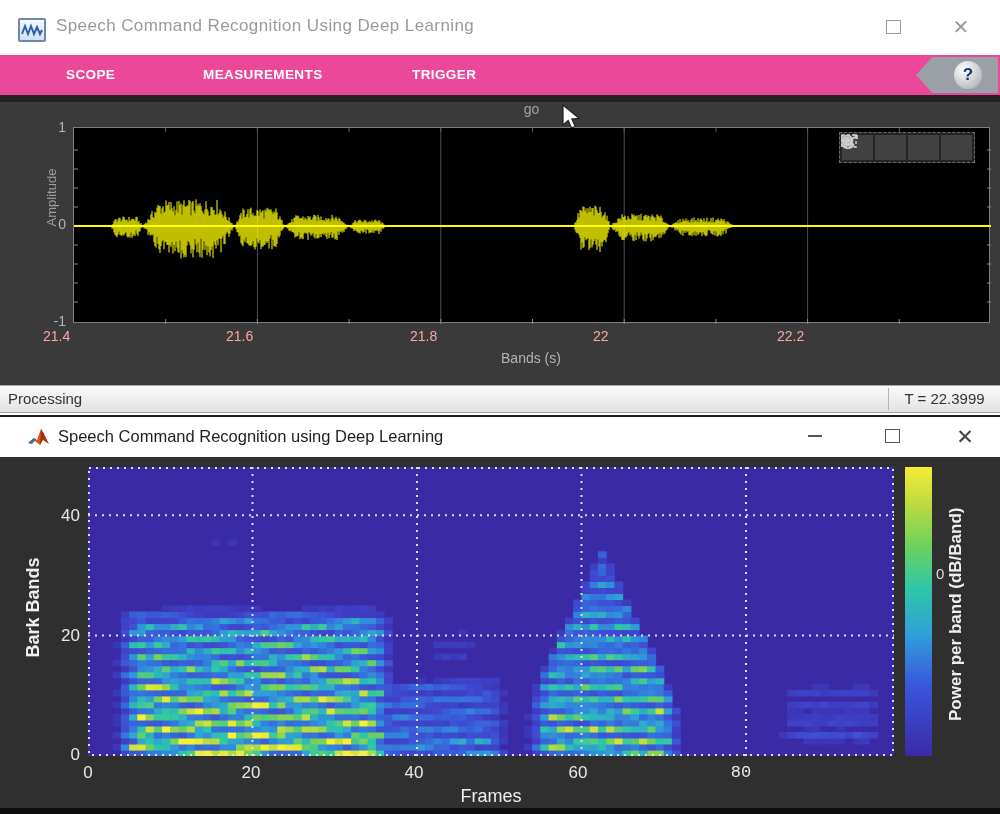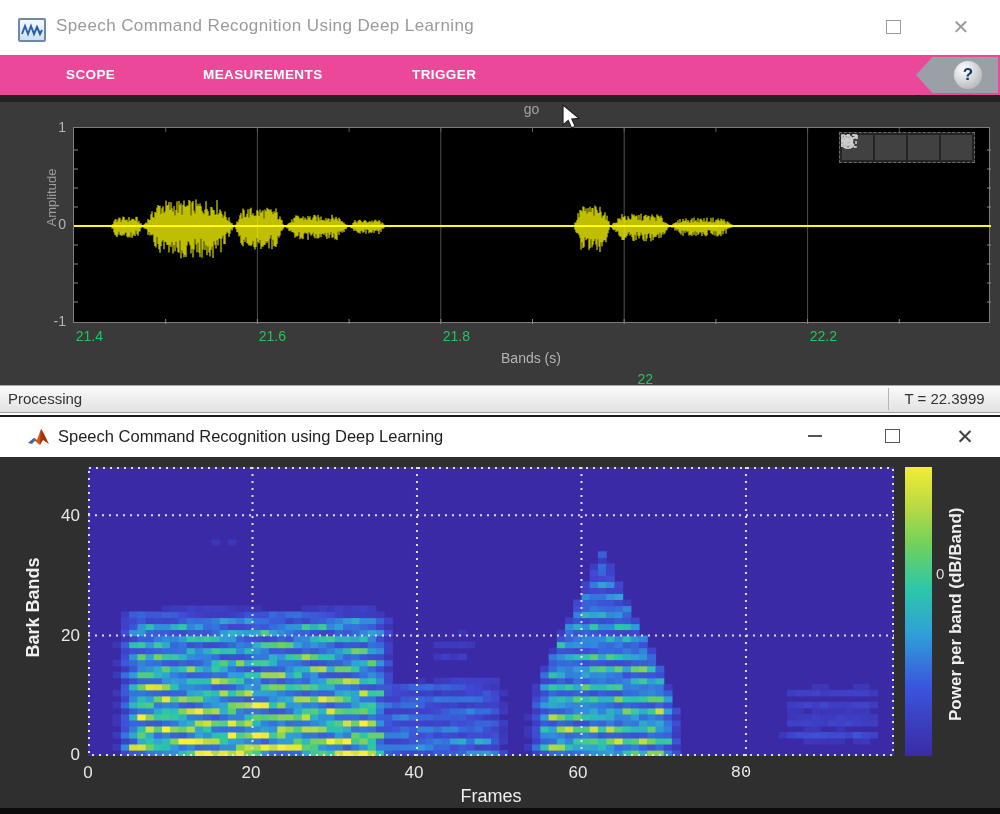--- a/index.html
+++ b/index.html
@@ -34,21 +34,21 @@
   .scope-body { position:absolute; left:0; top:95px; width:1000px; height:290px; background:#3a3a3a; }
   .scope-body-topstrip { position:absolute; left:0; top:0; width:1000px; height:7px; background:#222; }
   .plot-title { position:absolute; left:73px; top:6px; width:917px; text-align:center;
                 font-size:14px; color:#a2a2a2; }
   .plot-area { position:absolute; left:73px; top:32px; width:917px; height:196px;
                background:#000; border:1px solid #7d7d7d; }
   .plot-area svg { position:absolute; left:0; top:0; }
   .scope-ylab { position:absolute; left:6px; top:95px; transform:rotate(-90deg); transform-origin:center;
                 font-size:13px; color:#9e9e9e; width:90px; text-align:center; }
   .ytick { position:absolute; width:30px; text-align:right; font-size:14px; color:#b3b3b3; }
-  .xtick { position:absolute; width:60px; text-align:right; font-size:14px; color:#22c55e; top:233px; }
+  .xtick { position:absolute; width:60px; text-align:left; font-size:14px; color:#fca5a5; top:233px; }
   .scope-xlab { position:absolute; left:456px; top:255px; width:150px; text-align:center;
                 font-size:14px; color:#b3b3b3; }
   .scope-toolbar { position:absolute; left:765px; top:4px; display:flex; gap:2px;
                    background:rgba(130,130,130,.28); padding:2px; border:1px dashed #6a6a6a; }
   .tool-btn { width:31px; height:25px; display:flex; align-items:center; justify-content:center;
               background:rgba(150,150,150,.25); cursor:pointer; }
 
   .statusbar { position:absolute; left:0; top:385px; width:1000px; height:28px;
                background:linear-gradient(#fafafa,#e2e2e2); border-top:1px solid #a8a8a8;
                border-bottom:1px solid #9e9e9e; }
@@ -187,21 +187,21 @@
     </div>
 
     <span class="scope-ylab">Amplitude</span>
     <span class="ytick" style="left:36px; top:24px;">1</span>
     <span class="ytick" style="left:36px; top:121px;">0</span>
     <span class="ytick" style="left:36px; top:218px;">-1</span>
 
     <span class="xtick" style="left:43px;">21.4</span>
     <span class="xtick" style="left:226px;">21.6</span>
     <span class="xtick" style="left:410px;">21.8</span>
-    <span class="xtick" style="left:593px;margin-top:43px;">22</span>
+    <span class="xtick" style="left:593px;">22</span>
     <span class="xtick" style="left:777px;">22.2</span>
     <span class="scope-xlab">Bands (s)</span>
   </div>
 
   <div class="statusbar">
     <span class="status-left">Processing</span>
     <span class="status-right">T = 22.3999</span>
   </div>
 
   <div class="fig-titlebar">

